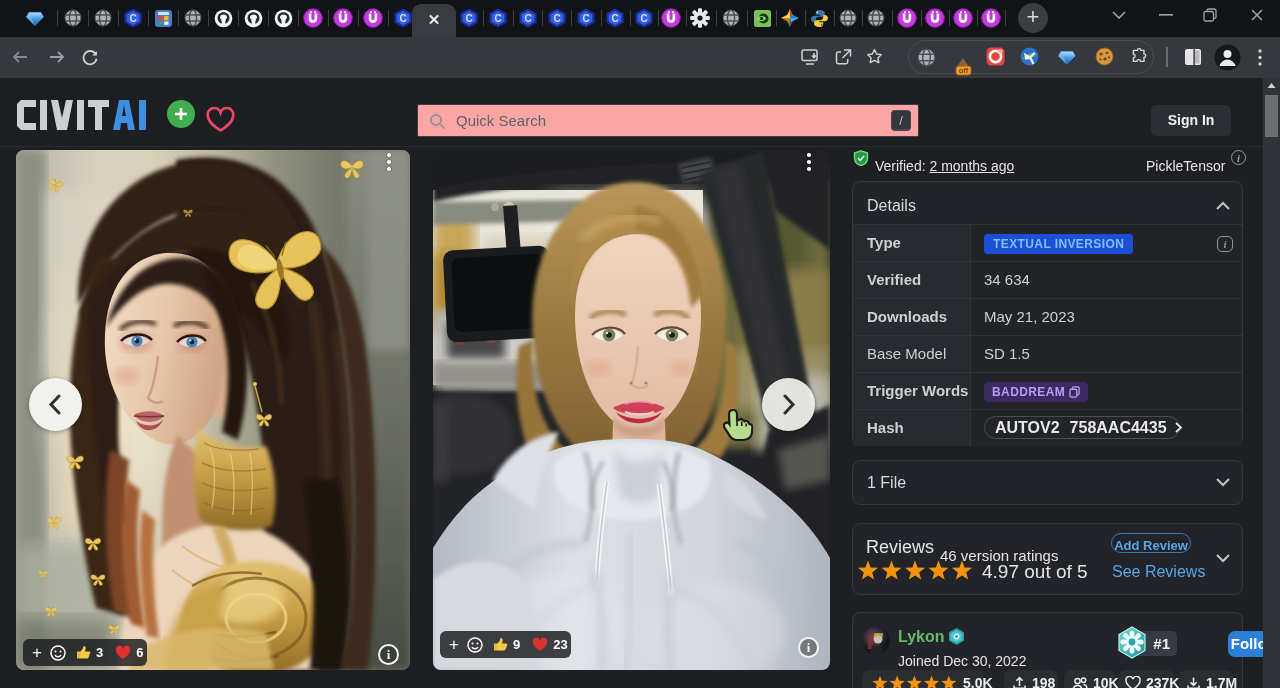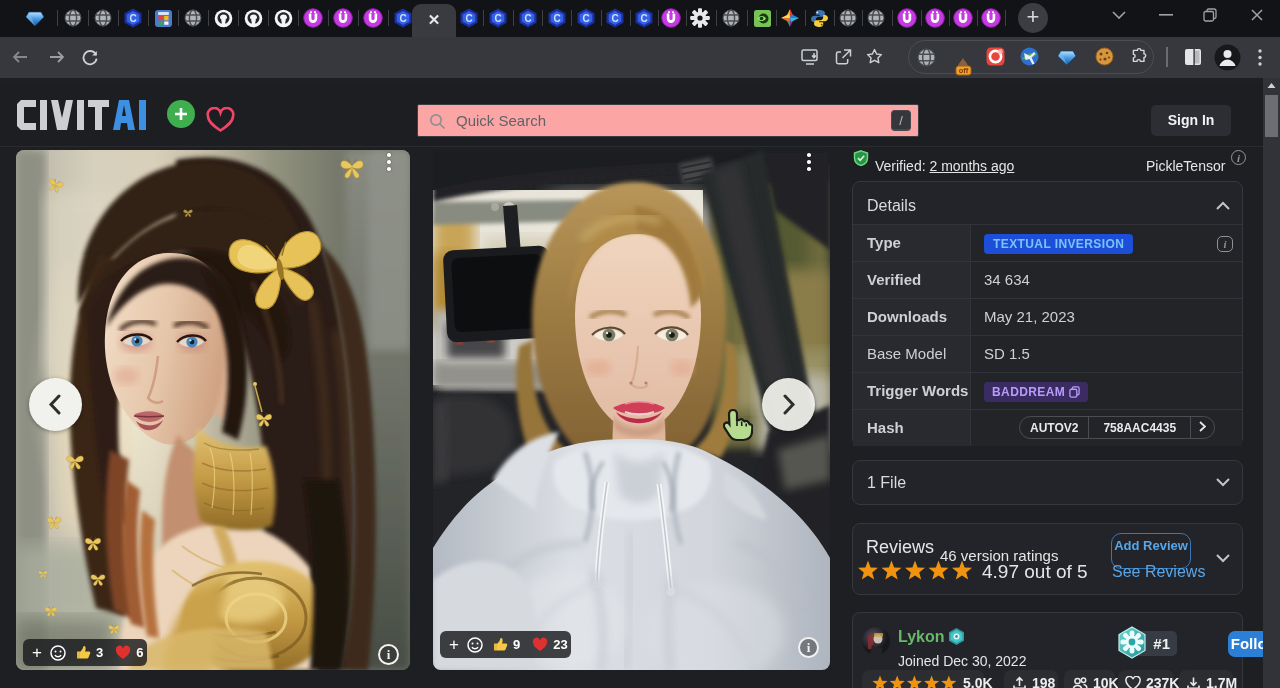--- a/index.html
+++ b/index.html
@@ -870,38 +870,38 @@
 <span class="abs" style="left:853px;top:331px;width:389px;height:1px;background:#32343a;"></span>
 <span class="abs" style="left:853px;top:332px;width:117px;height:36px;background:#292a2f;"></span>
 <span class="abs" style="left:867px;top:341px;font-size:15px;font-weight:bold;color:#ced0d3;">Hash</span>
 <span class="abs" style="left:970px;top:146px;width:1px;height:222px;background:#32343a;"></span>
 <span class="abs" style="left:984px;top:156px;height:20px;padding:0 9px;background:#1d4ed8;border-radius:4px;color:#7cc2fa;font-size:12px;font-weight:bold;line-height:20px;letter-spacing:.4px;">TEXTUAL INVERSION</span>
 <span class="abs" style="left:1217px;top:158px;width:16px;height:16px;border:1.5px solid #8f9296;border-radius:5px;color:#8f9296;font-size:11px;text-align:center;line-height:15px;font-family:'Liberation Serif',serif;font-weight:bold;font-style:italic;">i</span>
 <span class="abs" style="left:984px;top:304px;height:20px;padding:0 8px;background:#3b2b63;border-radius:4px;color:#b79df8;font-size:12px;font-weight:bold;line-height:20px;letter-spacing:.4px;">BADDREAM <svg width="11" height="12" viewBox="0 0 12 13" style="vertical-align:-2px">
             <rect x="3.5" y="1" width="7.5" height="8.5" rx="1.5" fill="none" stroke="#b79df8" stroke-width="1.4"></rect>
             <rect x="1" y="3.5" width="7.5" height="8.5" rx="1.5" fill="#3b2b63" stroke="#b79df8" stroke-width="1.4"></rect>
           </svg></span>
-<span class="abs" style="left:1019px;top:338px;width:196px;height:23px;border:1px solid #4a4d52;border-radius:12px;display:flex;align-items:center;color:#e8e9eb;font-size:12px;font-weight:bold;">
+<span class="abs" style="left:984px;top:338px;width:196px;height:23px;border:1px solid #4a4d52;border-radius:12px;display:flex;align-items:center;color:#e8e9eb;font-size:16px;font-weight:bold;">
 <span style="padding:0 10px;">AUTOV2</span>
           <span style="width:1px;height:23px;background:#4a4d52;"></span>
           <span style="flex:1;text-align:center;">758AAC4435</span>
           <span style="width:1px;height:23px;background:#4a4d52;"></span>
           <span style="padding:0 8px;"><svg width="7" height="11" viewBox="0 0 7 11">
               <path d="M1 1 L6 5.5 L1 10" stroke="#e8e9eb" stroke-width="1.8" fill="none"></path>
             </svg></span>
         </span>
 <div class="scard" style="top:382px;height:45px;"></div>
 <span class="abs" style="left:867px;top:396px;font-size:16px;color:#d8dadd;">1 File</span>
 <svg class="abs" style="left:1216px;top:400px" width="14" height="9" viewBox="0 0 14 9">
           <path d="M1 1 L7 7 L13 1" class="chev"></path>
         </svg>
 <div class="scard" style="top:445px;height:72px;"></div>
 <span class="abs" style="left:866px;top:459px;font-size:18px;color:#e3e5e7;">Reviews</span>
 <span class="abs grey" style="left:940px;top:462px;font-size:15px;">46 version ratings</span>
-<span class="abs" style="left:1111px;top:455px;width:80px;height:36px;border:1px solid #3b77b5;border-radius:10px;color:#58a6e8;font-size:13px;font-weight:bold;text-align:center;line-height:23px;white-space:nowrap;">Add Review</span>
+<span class="abs" style="left:1111px;top:455px;width:80px;height:20px;border:1px solid #3b77b5;border-radius:10px;color:#58a6e8;font-size:13px;font-weight:bold;text-align:center;line-height:23px;white-space:nowrap;">Add Review</span>
 <svg class="abs" style="left:1216px;top:476px" width="14" height="9" viewBox="0 0 14 9">
           <path d="M1 1 L7 7 L13 1" class="chev"></path>
         </svg>
 <svg class="abs" style="left:856px;top:482px" width="118" height="22" viewBox="0 0 118 22">
           <polygon points="12.0,0.5 14.6,7.4 22.0,7.8 16.2,12.4 18.2,19.5 12.0,15.4 5.8,19.5 7.8,12.4 2.0,7.8 9.4,7.4" fill="#f0930f"></polygon>
           <polygon points="35.5,0.5 38.1,7.4 45.5,7.8 39.7,12.4 41.7,19.5 35.5,15.4 29.3,19.5 31.3,12.4 25.5,7.8 32.9,7.4" fill="#f0930f"></polygon>
           <polygon points="59.0,0.5 61.6,7.4 69.0,7.8 63.2,12.4 65.2,19.5 59.0,15.4 52.8,19.5 54.8,12.4 49.0,7.8 56.4,7.4" fill="#f0930f"></polygon>
           <polygon points="82.5,0.5 85.1,7.4 92.5,7.8 86.7,12.4 88.7,19.5 82.5,15.4 76.3,19.5 78.3,12.4 72.5,7.8 79.9,7.4" fill="#f0930f"></polygon>
           <polygon points="106.0,0.5 108.6,7.4 116.0,7.8 110.2,12.4 112.2,19.5 106.0,15.4 99.8,19.5 101.8,12.4 96.0,7.8 103.4,7.4" fill="#f0930f"></polygon>
         </svg>

